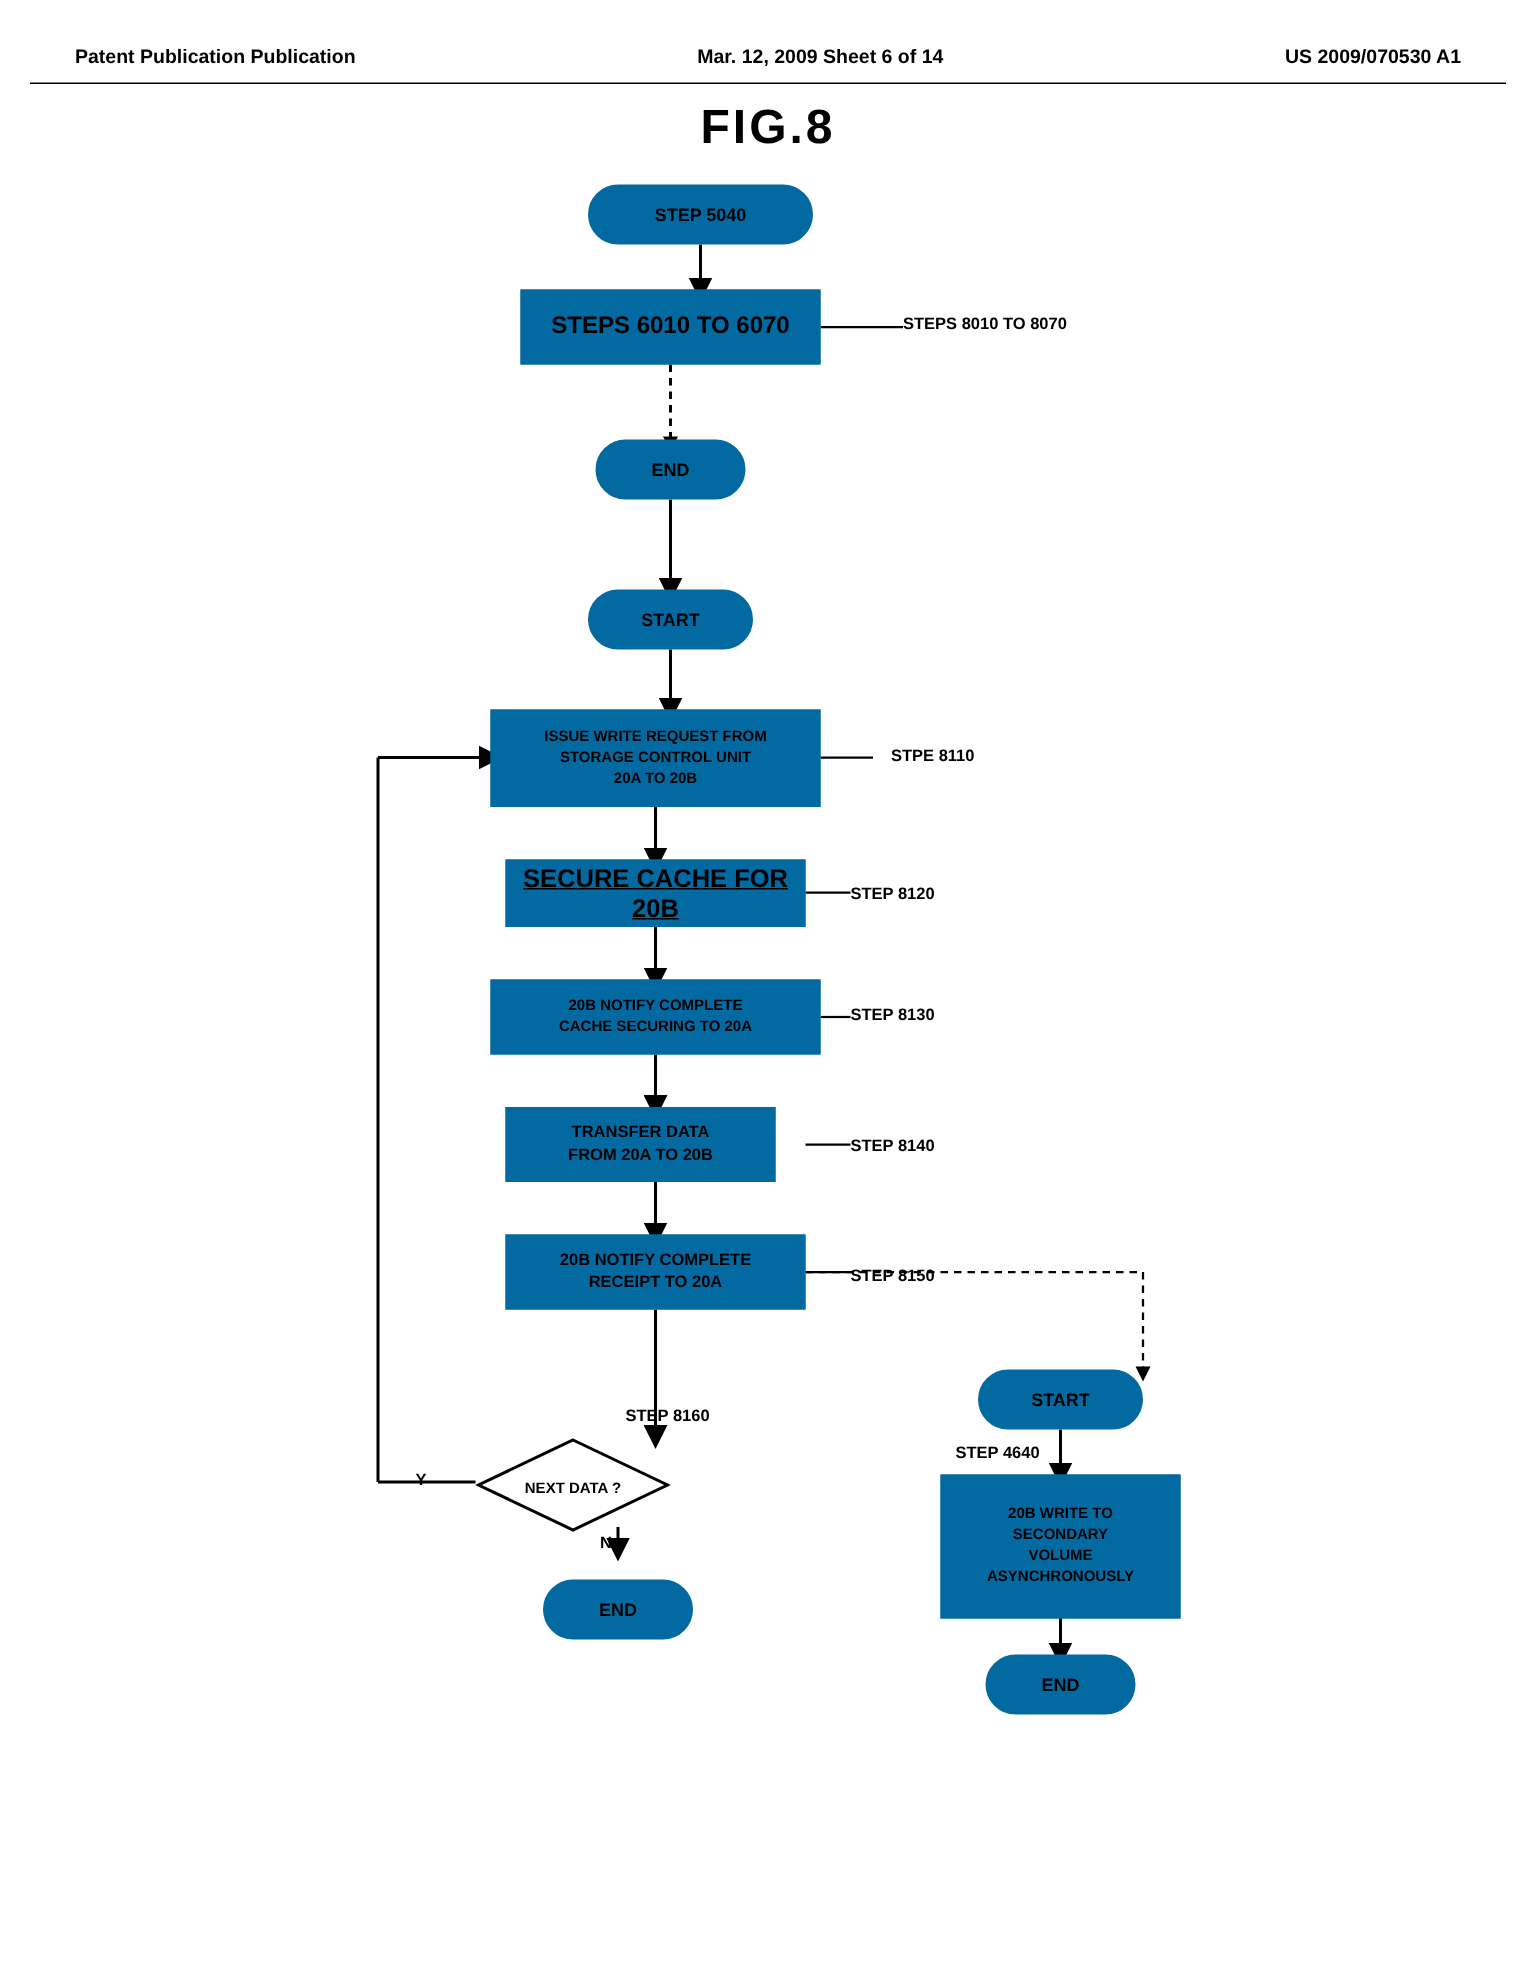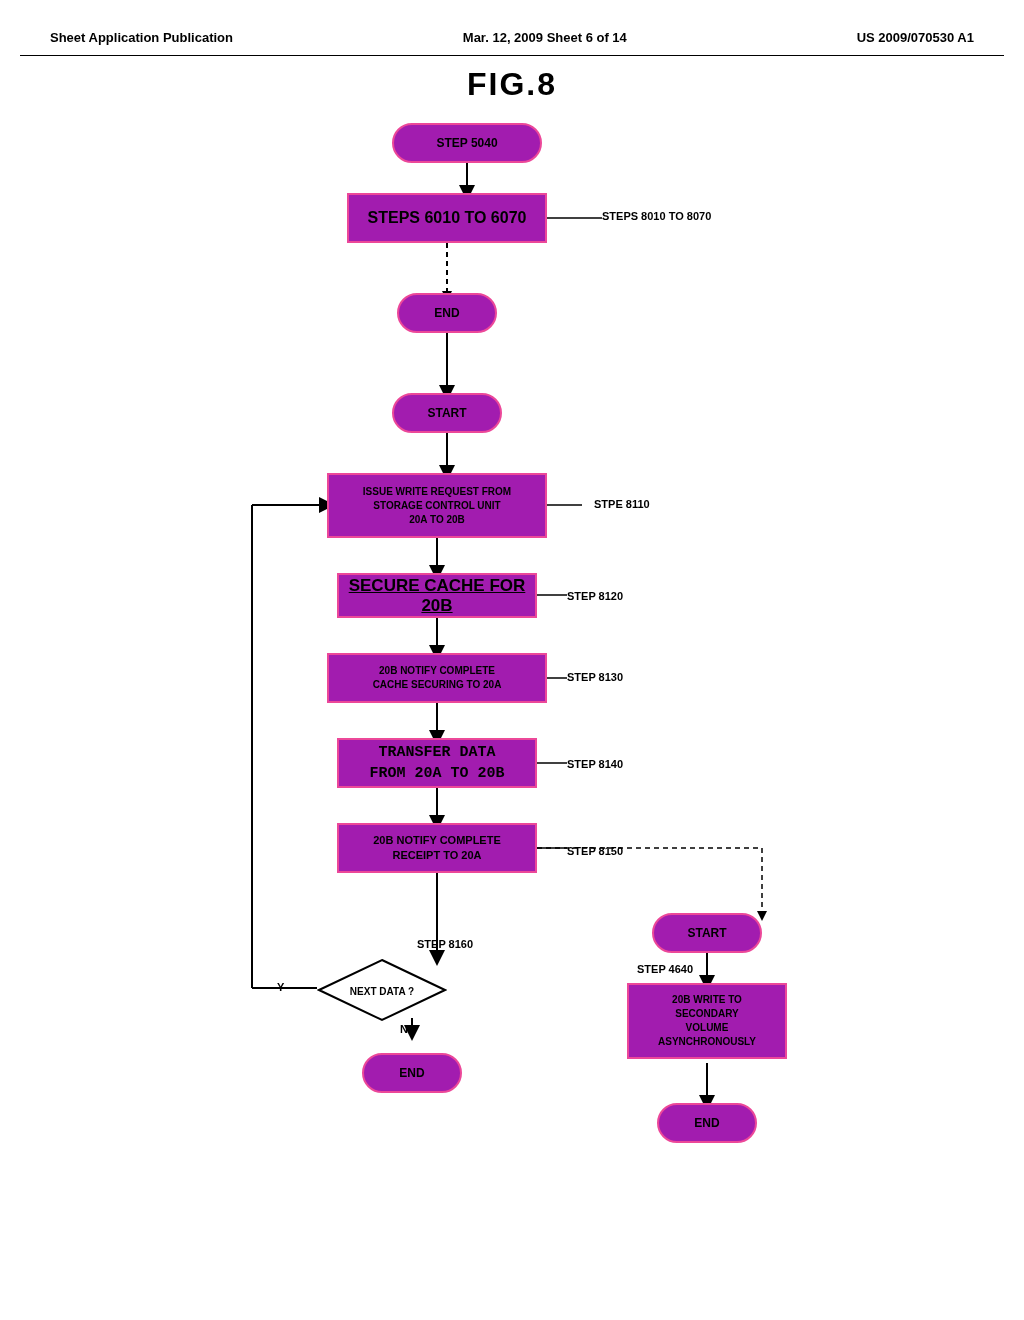--- a/index.html
+++ b/index.html
@@ -35,22 +35,22 @@
       letter-spacing: 2px;
     }
     .diagram {
       position: relative;
       width: 700px;
       margin: 0 auto;
       height: 1150px;
     }
     .box {
       position: absolute;
-      border: 2px solid #ec4899;
-      background: #a21caf;
+      border: 2px solid #0369a1;
+      background: #0369a1;
       display: flex;
       align-items: center;
       justify-content: center;
       text-align: center;
       font-size: 11px;
       font-weight: bold;
       padding: 4px 8px;
     }
     .rounded {
       border-radius: 20px;
@@ -78,21 +78,21 @@
       width: 100%;
       height: 100%;
       overflow: visible;
     }
   </style>
 </head>
 <body>
 
 <div class="page">
   <div class="header">
-    <span>Sheet Application Publication</span>
+    <span>Patent Publication Publication</span>
     <span>Mar. 12, 2009  Sheet 6 of 14</span>
     <span>US 2009/070530 A1</span>
   </div>
 
   <div class="fig-title">FIG.8</div>
 
   <div class="diagram">
     <svg class="lines">
 
       <line x1="305" y1="60" x2="305" y2="90" stroke="#000" stroke-width="2" marker-end="url(#arr)"></line>
@@ -190,21 +190,21 @@
 
     <div class="box" style="left:165px; top:550px; width:220px; height:50px; font-size:10px; line-height:1.4;">
       <span style="white-space:pre-line;">20B NOTIFY COMPLETE
 CACHE SECURING TO 20A</span>
     </div>
 
     <div class="label" style="left:405px; top:568px;">
       <span>STEP 8130</span>
     </div>
 
-    <div class="box" style="left:175px; top:635px; width:200px; height:50px; font-size:15px; line-height:1.4;font-family:Liberation Mono, monospace;">
+    <div class="box" style="left:175px; top:635px; width:180px; height:50px; font-size:11px; line-height:1.4;">
       <span style="white-space:pre-line;">TRANSFER DATA
 FROM 20A TO 20B</span>
     </div>
 
     <div class="label" style="left:405px; top:655px;">
       <span>STEP 8140</span>
     </div>
 
     <div class="box" style="left:175px; top:720px; width:200px; height:50px; font-size:11px; line-height:1.4;">
       <span style="white-space:pre-line;">20B NOTIFY COMPLETE
@@ -239,21 +239,21 @@
     </div>
 
     <div class="box rounded" style="left:490px; top:810px; width:110px; height:40px; font-size:12px;">
       <span>START</span>
     </div>
 
     <div class="label" style="left:475px; top:860px; font-size:11px;">
       <span>STEP 4640</span>
     </div>
 
-    <div class="box" style="left:465px; top:880px; width:160px; height:76px; font-size:10px; line-height:1.4;">
+    <div class="box" style="left:465px; top:880px; width:160px; height:96px; font-size:10px; line-height:1.4;">
       <span style="white-space:pre-line;">20B WRITE TO
 SECONDARY
 VOLUME
 ASYNCHRONOUSLY</span>
     </div>
 
     <div class="box rounded" style="left:495px; top:1000px; width:100px; height:40px; font-size:12px;">
       <span>END</span>
     </div>
 

